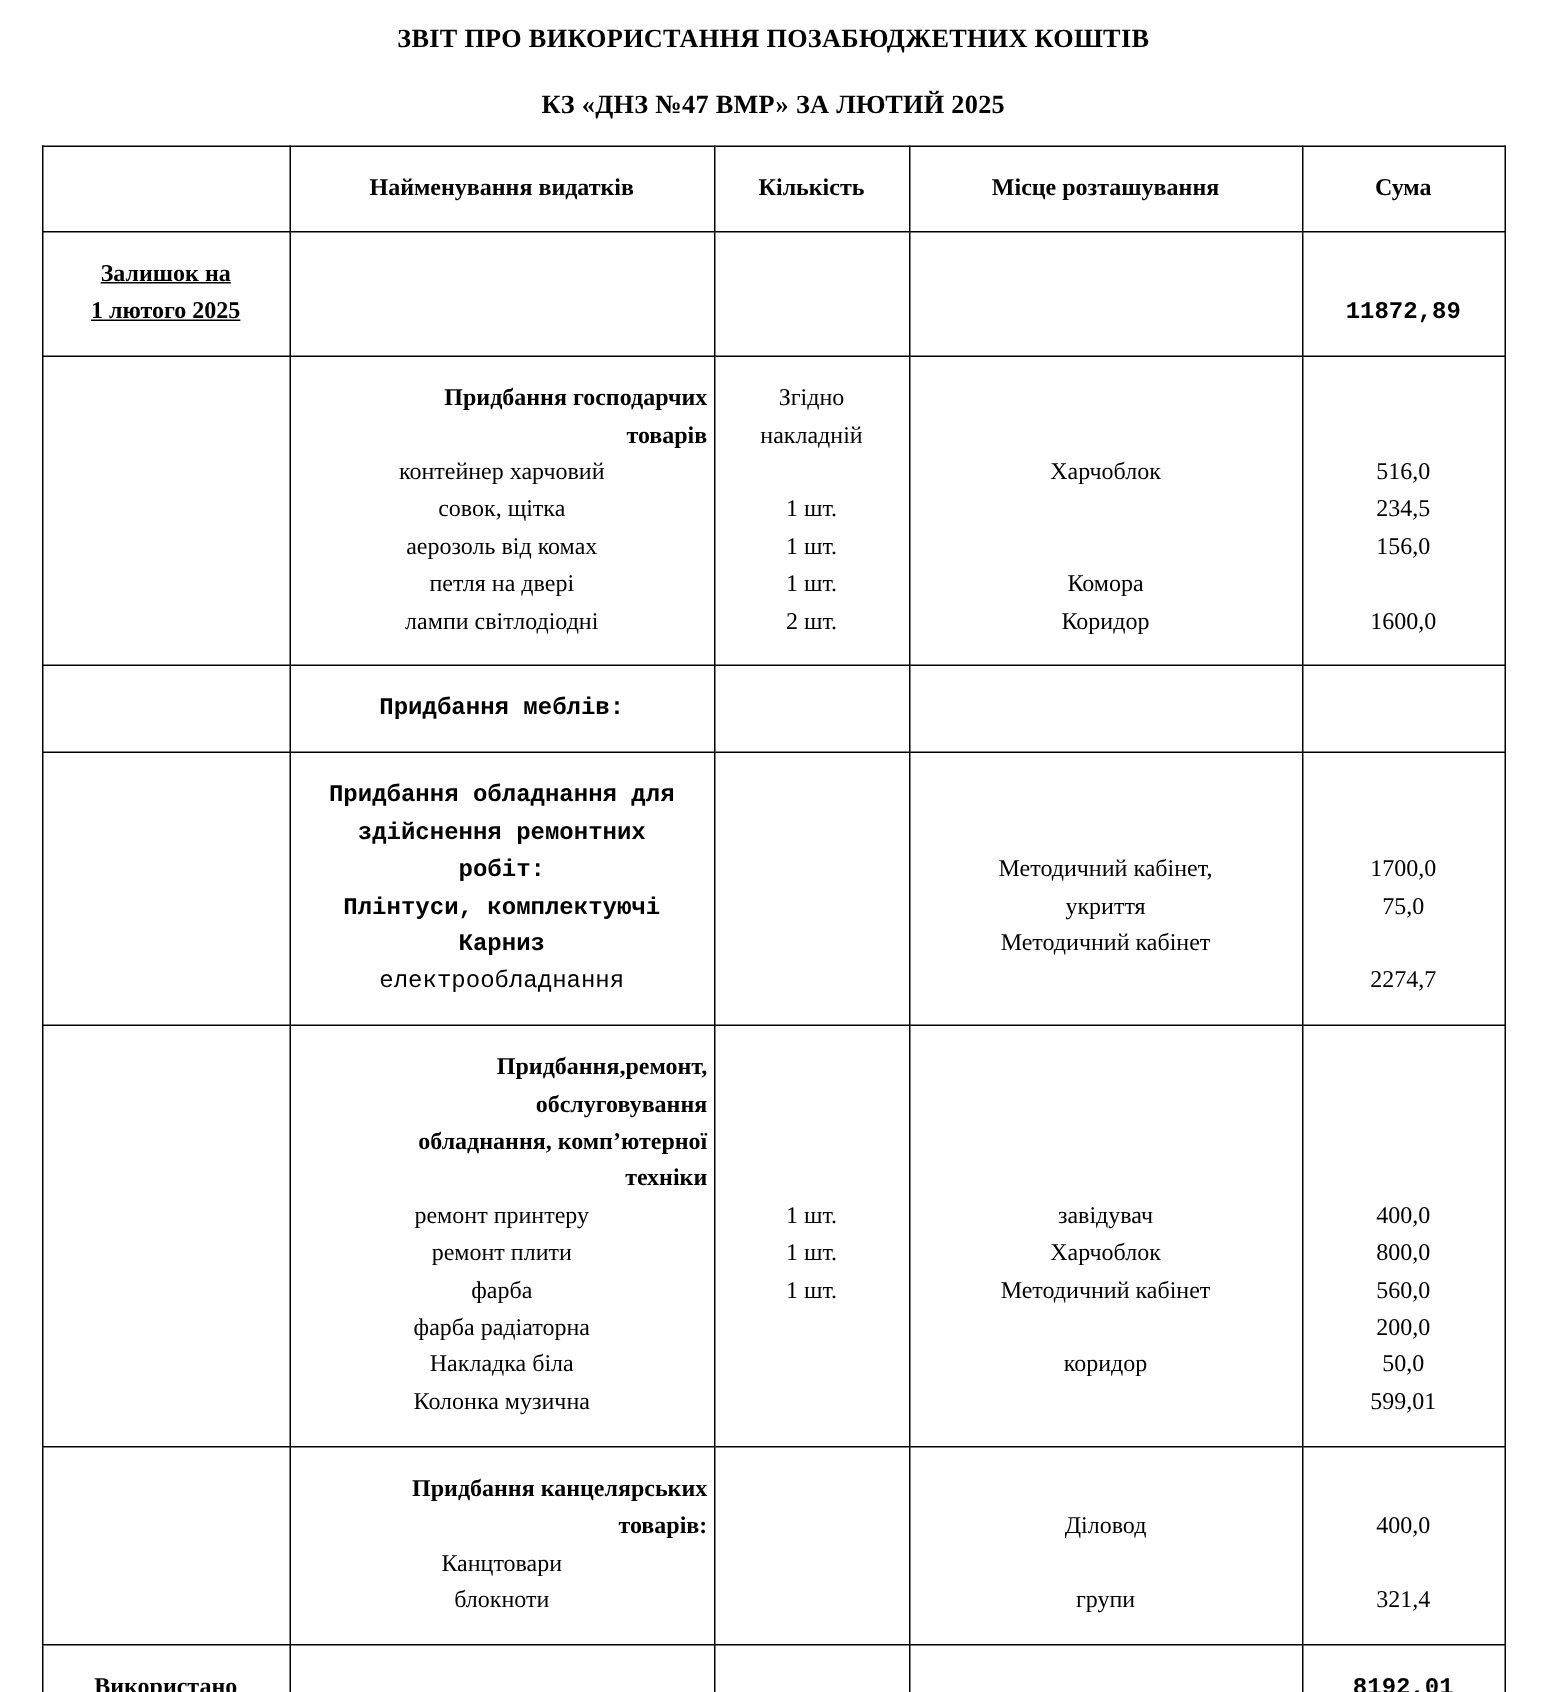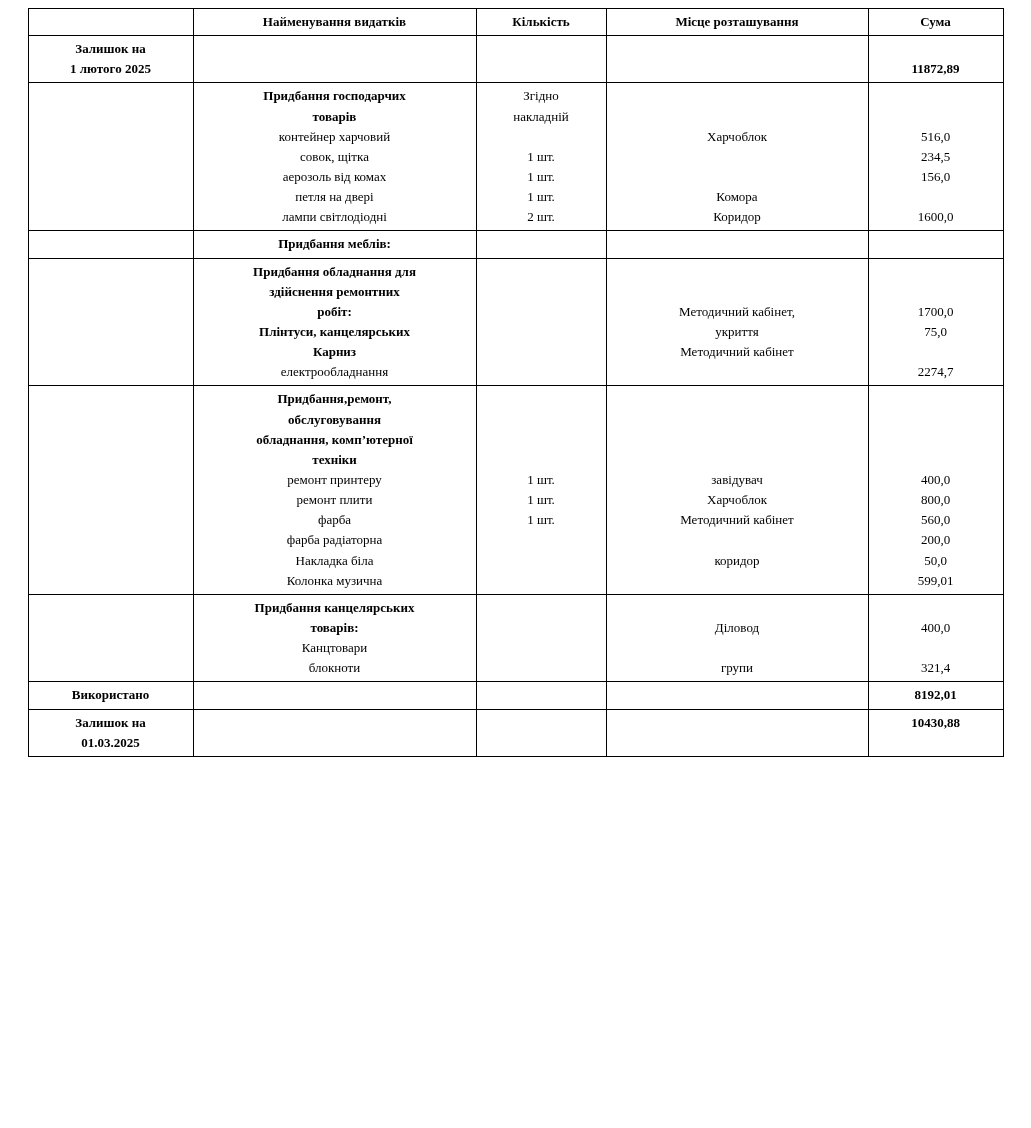--- a/index.html
+++ b/index.html
@@ -35,52 +35,57 @@
   }
   table.report {
     border-collapse: collapse;
     width: 975px;
     margin: 0 auto;
     table-layout: fixed;
   }
   table.report td, table.report th {
     border: 1px solid #000000;
     vertical-align: top;
-    padding: 3px 4px;
-    font-size: 13px;
+    padding: 16px 4px;
+    font-size: 16px;
     line-height: 1.55;
   }
   col.c-label { width: 165px; }
   col.c-name  { width: 283px; }
   col.c-qty   { width: 130px; }
   col.c-place { width: 262px; }
   col.c-sum   { width: 135px; }
 
   .hdr td {
     text-align: center;
     font-weight: bold;
     font-size: 17px;
     padding-top: 8px;
     padding-bottom: 8px;
   }
   .lbl {
     text-align: center;
     font-weight: bold;
+    text-decoration: underline;
   }
   .cell-center { text-align: center; }
-  .cell-bold { font-weight: bold; }
+  .cell-bold { font-weight: bold; font-family: Liberation Mono, monospace; }
   .ln { display: block; }
-  .ln.b { font-weight: bold; }
+  .ln.b { font-weight: bold; text-align: right; }
   .ln.empty { visibility: hidden; }
 </style>
 </head>
 <body>
 
 <div class="page">
 
+  <div class="title-block">
+    <div class="title-line">ЗВІТ ПРО ВИКОРИСТАННЯ ПОЗАБЮДЖЕТНИХ КОШТІВ</div>
+    <div class="title-line second">КЗ «ДНЗ №47 ВМР» ЗА ЛЮТИЙ 2025</div>
+  </div>
 
   <table class="report">
     <colgroup>
       <col class="c-label">
       <col class="c-name">
       <col class="c-qty">
       <col class="c-place">
       <col class="c-sum">
     </colgroup>
     <tbody>
@@ -155,21 +160,21 @@
         <td></td>
         <td></td>
       </tr>
 
       <tr>
         <td></td>
         <td class="cell-center cell-bold">
           <span class="ln">Придбання обладнання для</span>
           <span class="ln">здійснення ремонтних</span>
           <span class="ln">робіт:</span>
-          <span class="ln">Плінтуси, канцелярських</span>
+          <span class="ln">Плінтуси, комплектуючі</span>
           <span class="ln">Карниз</span>
           <span class="ln" style="font-weight:normal">електрообладнання</span>
         </td>
         <td></td>
         <td class="cell-center">
           <span class="ln empty">.</span>
           <span class="ln empty">.</span>
           <span class="ln">Методичний кабінет,</span>
           <span class="ln">укриття</span>
           <span class="ln">Методичний кабінет</span>

